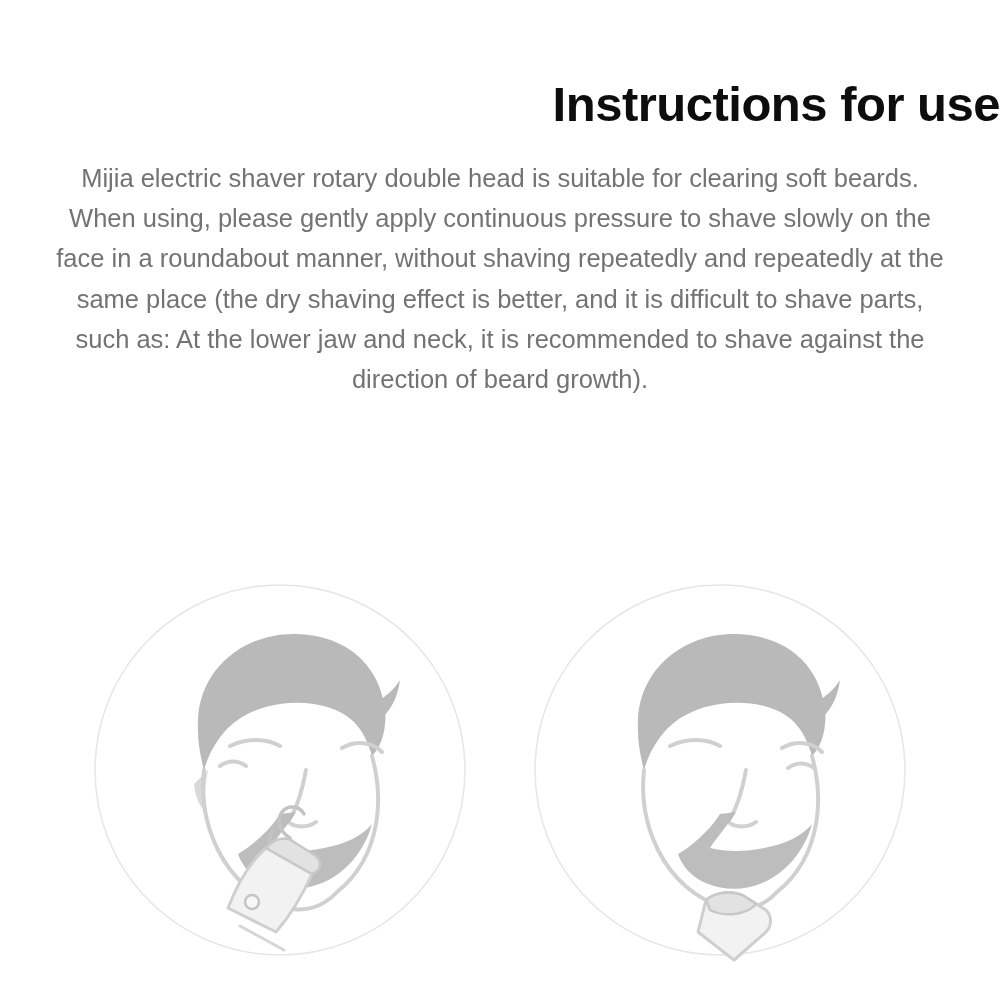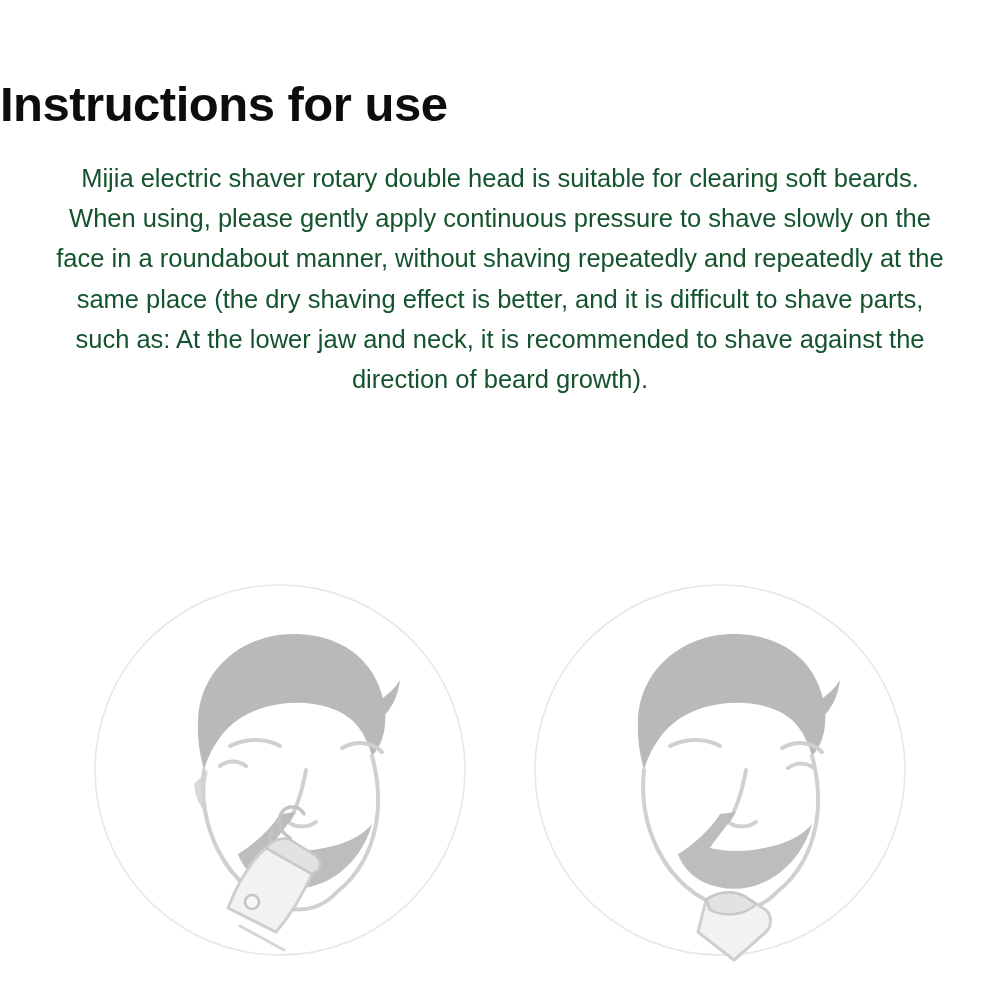--- a/index.html
+++ b/index.html
@@ -14,37 +14,37 @@
     color: #1a1a1a;
     overflow: hidden;
   }
   .page {
     position: relative;
     width: 1000px;
     height: 1000px;
     box-sizing: border-box;
   }
   .title {
-    text-align: left;
+    text-align: right;
     font-size: 49px;
     font-weight: bold;
     letter-spacing: -0.5px;
     margin: 0;
     padding-top: 78px;
     color: #0d0d0d;
     line-height: 1.1;
   }
   .body-text {
     margin: 0 auto;
     padding-top: 26px;
     width: 900px;
     text-align: center;
     font-size: 25.5px;
     line-height: 1.58;
-    color: #14532d;
+    color: #737373;
   }
   .figures {
     position: absolute;
     top: 570px;
     left: 0;
     width: 1000px;
     height: 420px;
     display: flex;
     justify-content: center;
     align-items: flex-start;

